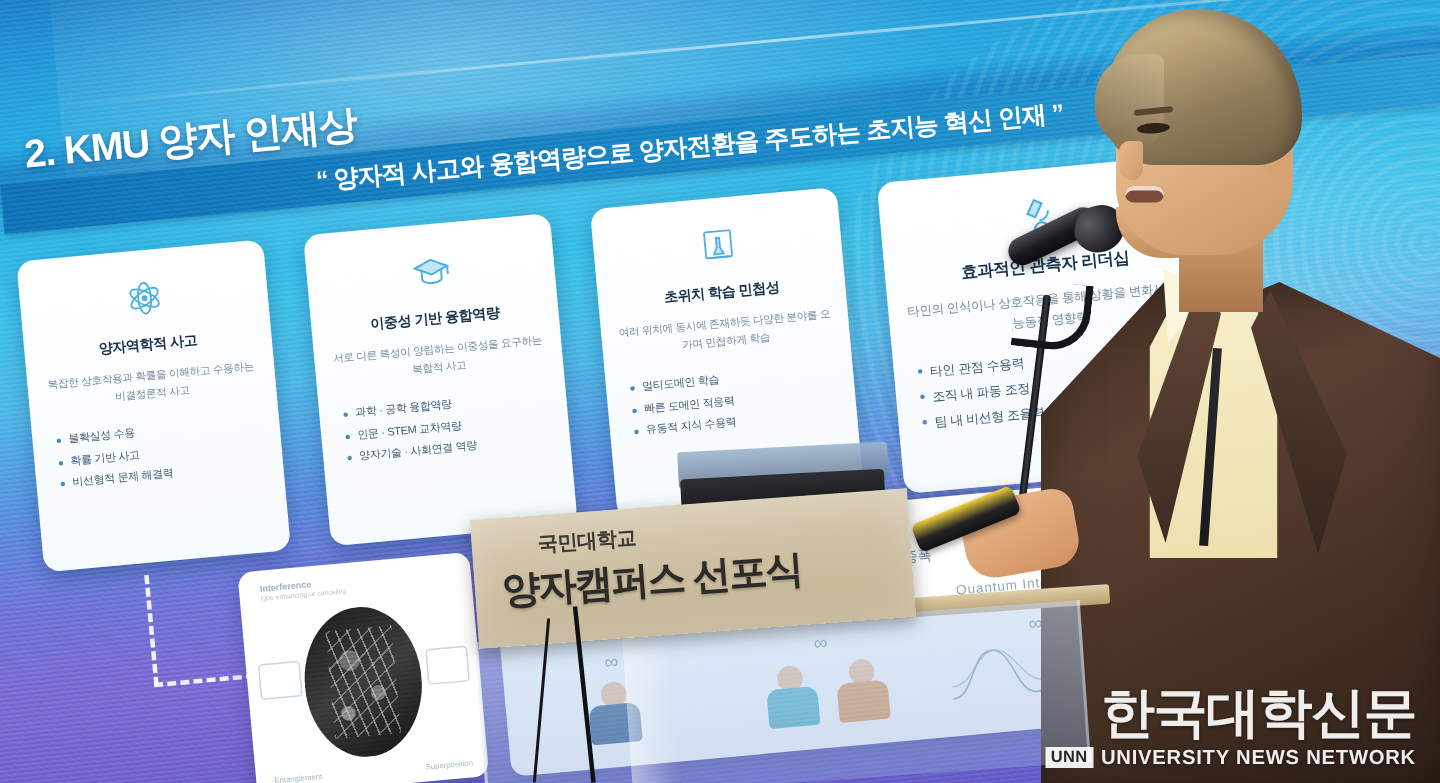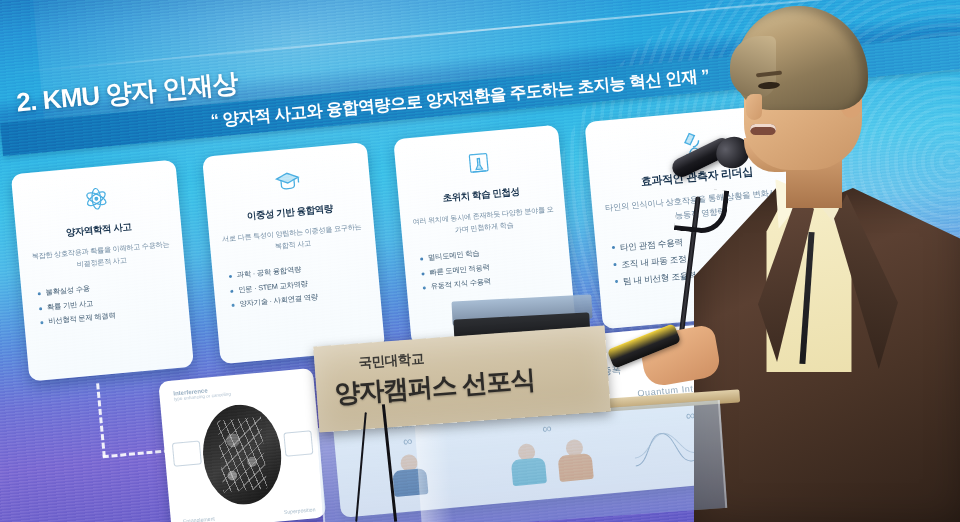--- a/index.html
+++ b/index.html
@@ -550,14 +550,21 @@
     <div class="podium-top"></div>
     <div class="podium-body"></div>
     <div class="sign">
       <div class="s1">국민대학교</div>
       <div class="s2">양자캠퍼스 선포식</div>
     </div>
   </div>
   <div class="cable"></div>
   <div class="cable2"></div>
 
+  <div class="wm">
+    <div class="wm-ko">한국대학신문</div>
+    <div class="wm-en">
+      <span class="wm-badge">UNN</span>
+      <span class="wm-name">UNIVERSITY NEWS NETWORK</span>
+    </div>
+  </div>
 
 </div>
 
 </body></html>

